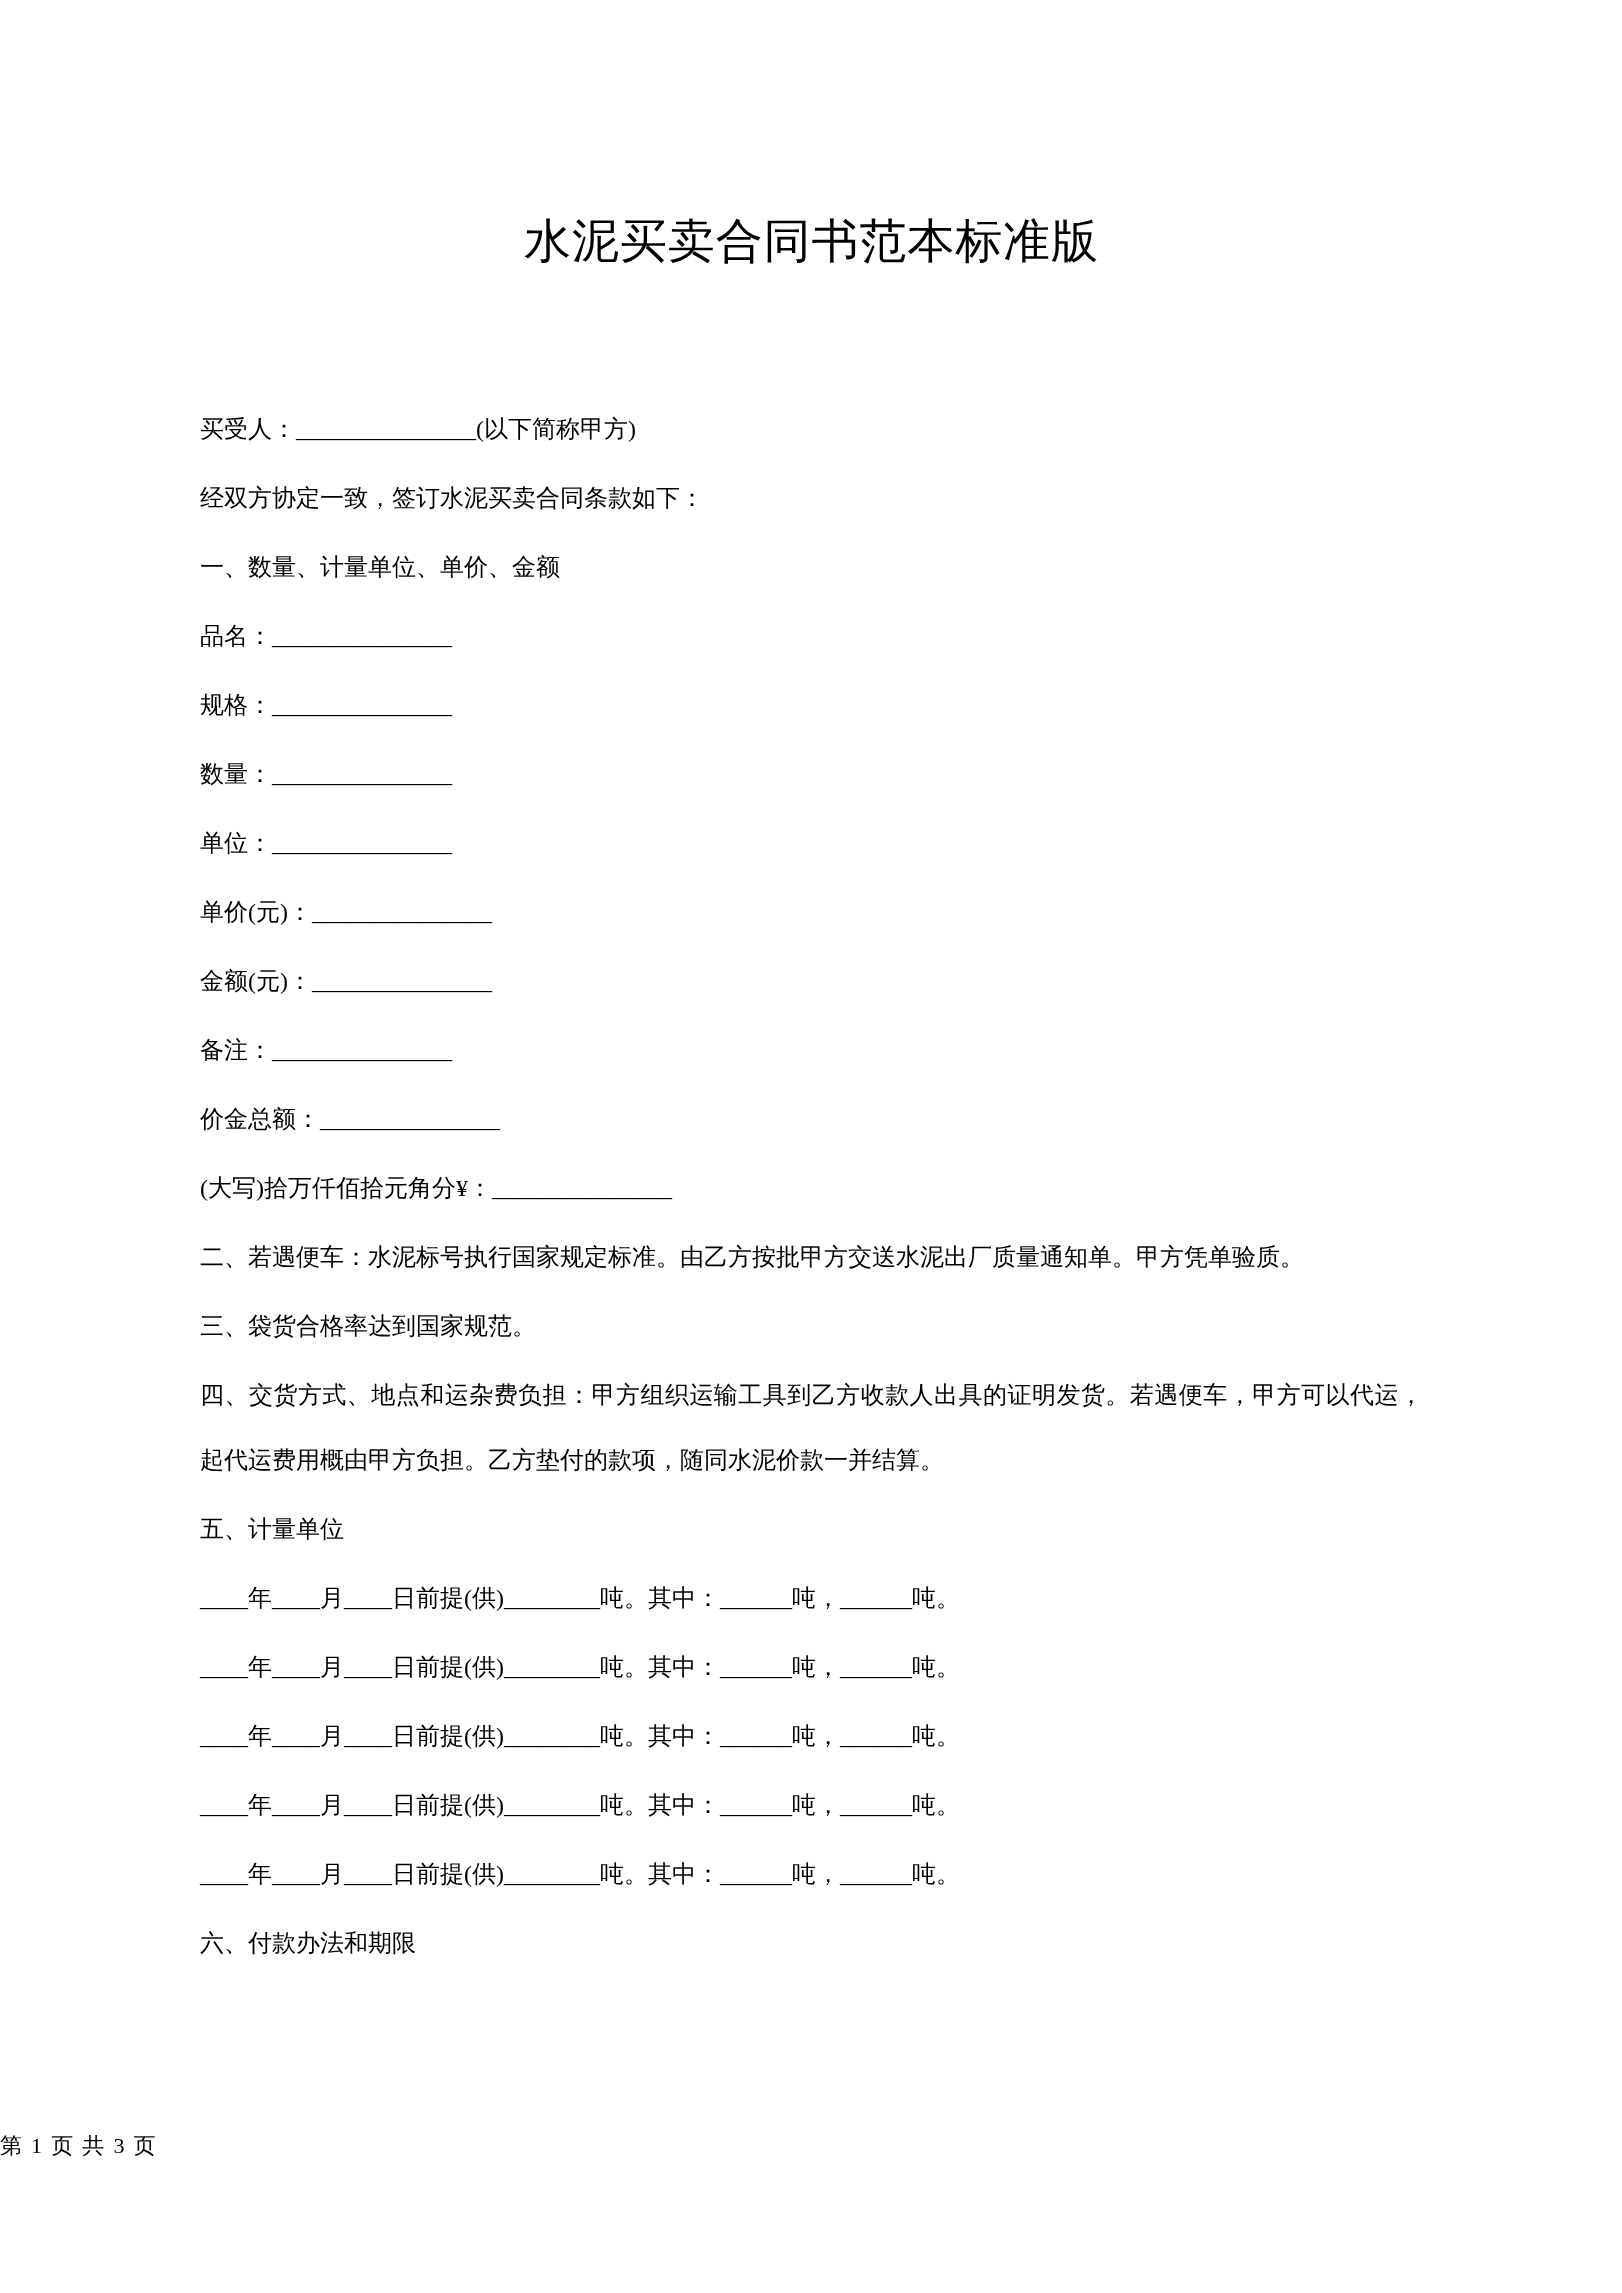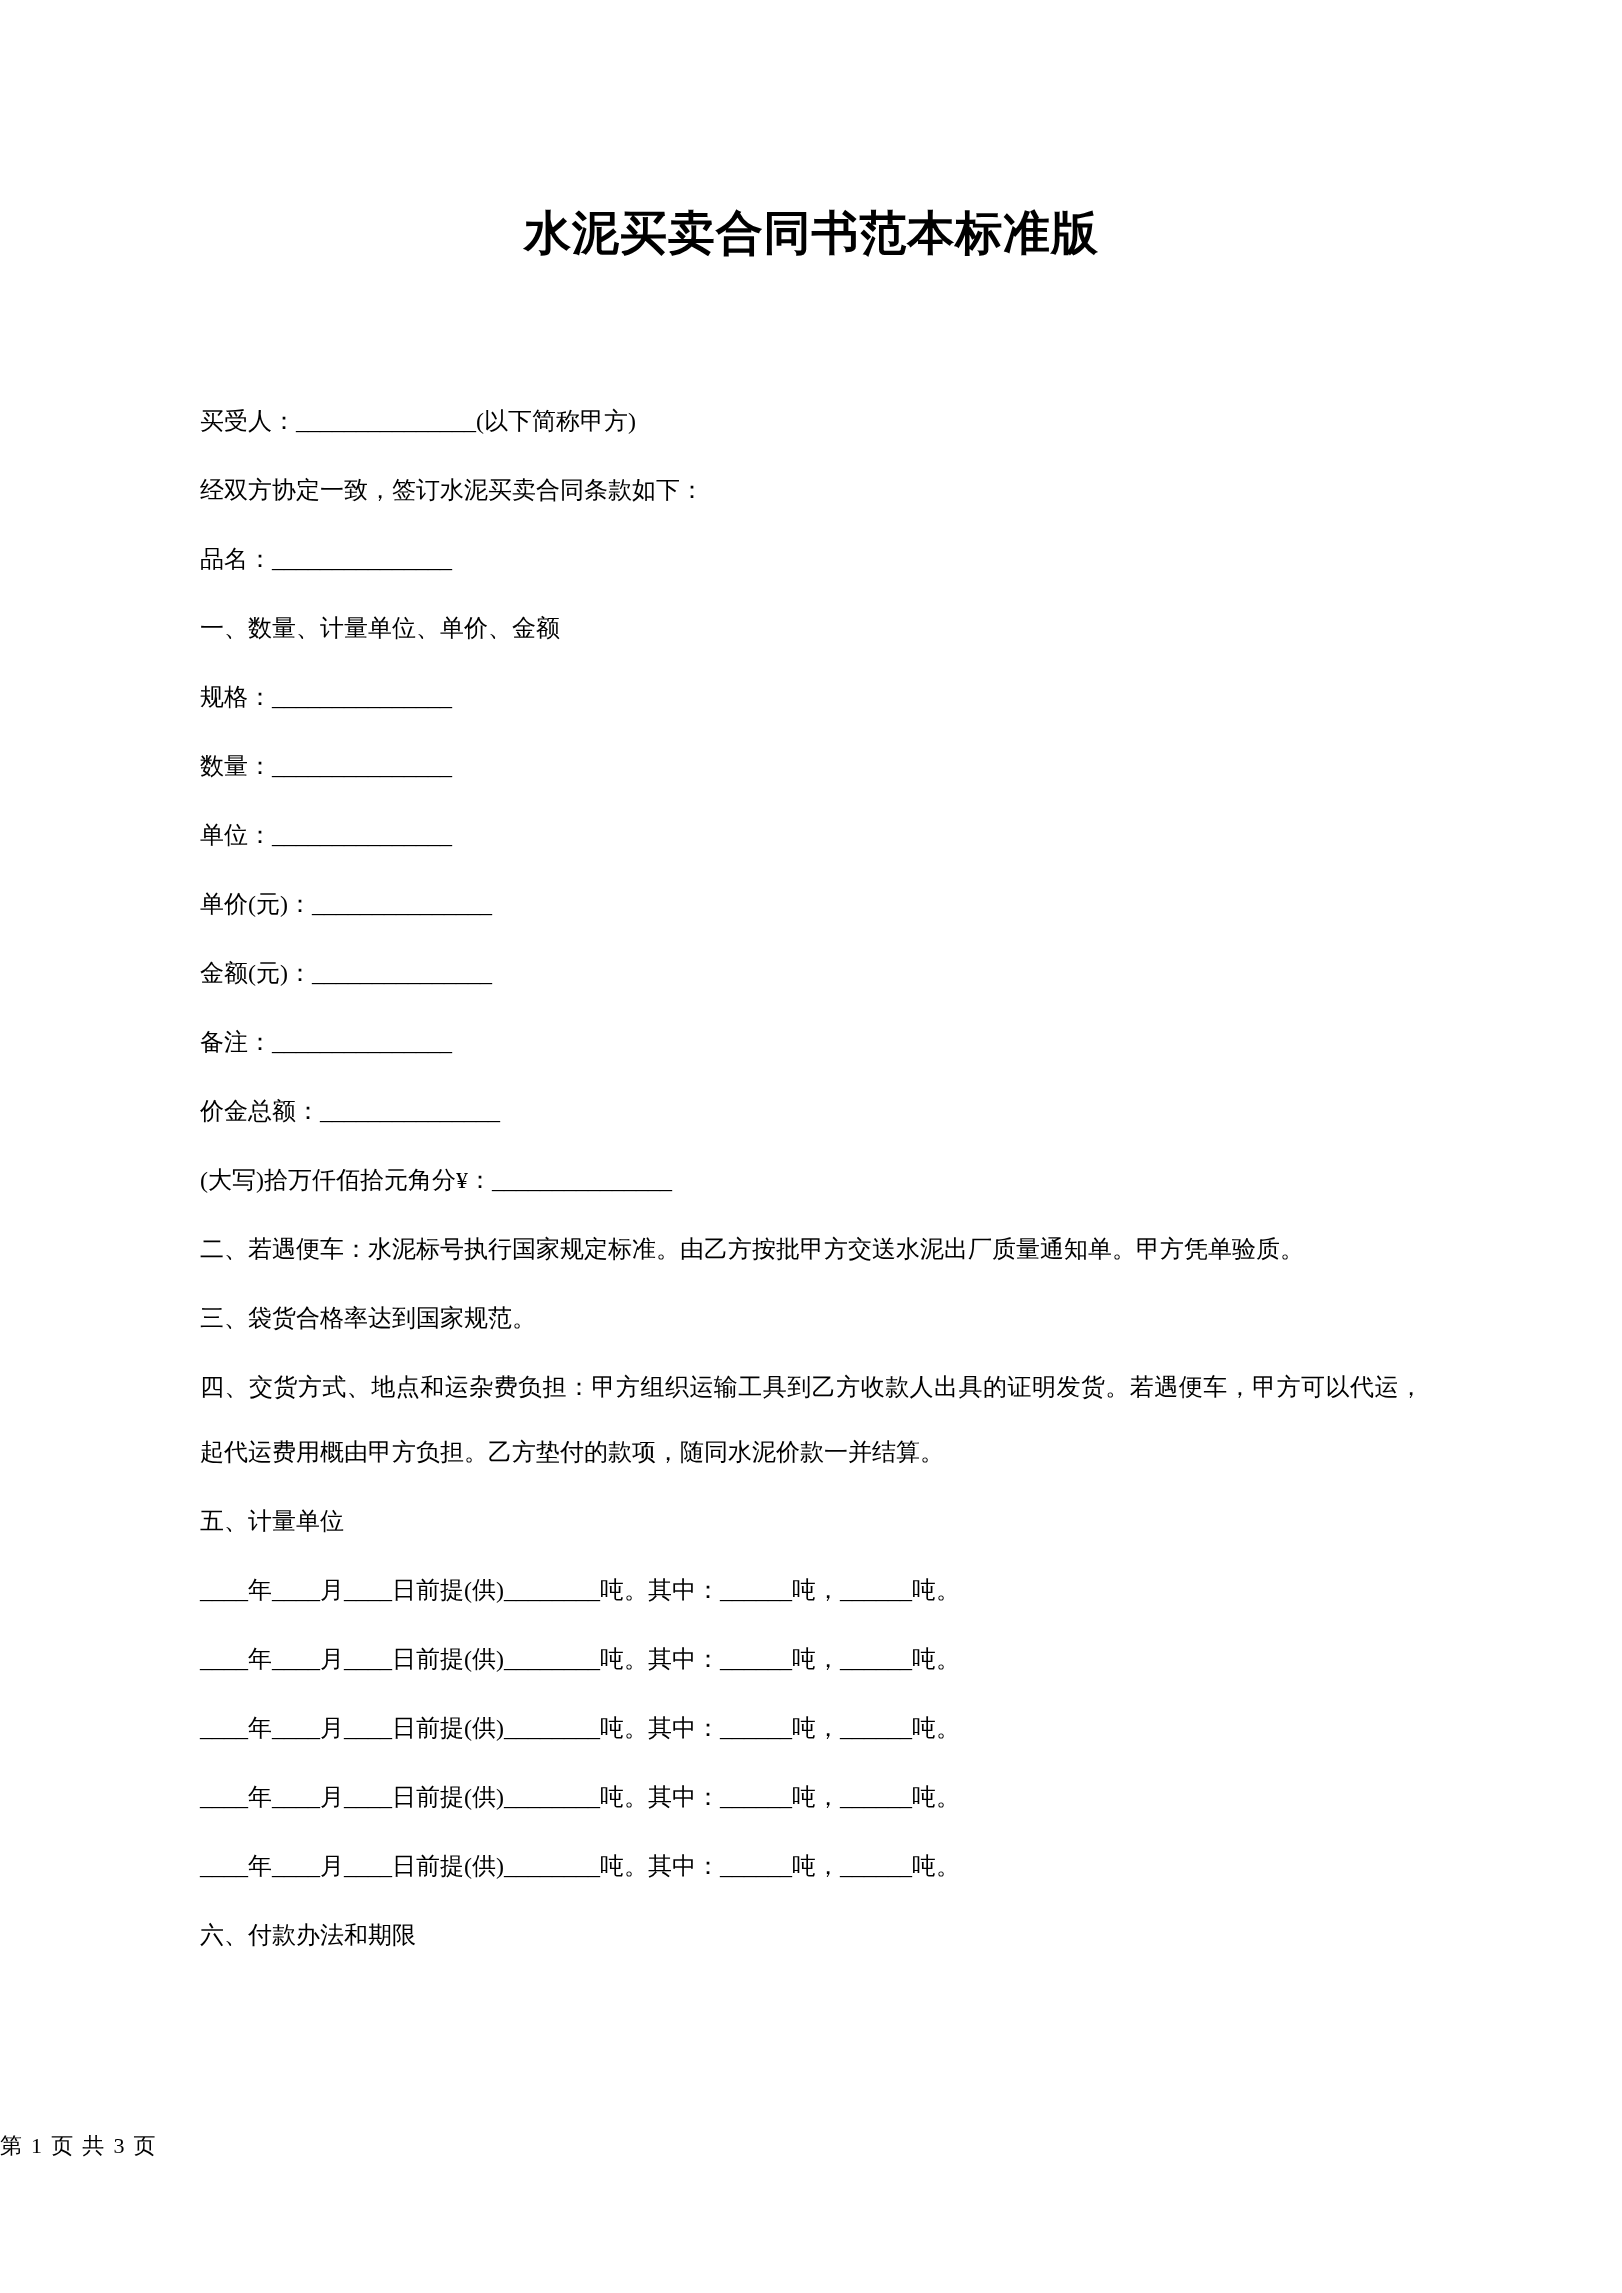--- a/index.html
+++ b/index.html
@@ -11,25 +11,25 @@
     font-family: "Liberation Serif", "DejaVu Serif", serif;
     color: #000000;
   }
   .page {
     position: absolute;
     inset: 0;
     padding: 0 196px;
     background: #ffffff;
   }
   .title {
-    margin: 0;
+    margin: 8px;
     padding-top: 202px;
     text-align: center;
     font-size: 47px;
-    font-weight: 700;
+    font-weight: 400;
     letter-spacing: 0.9px;
   }
   .content {
     margin-top: 124px;
   }
   .line {
     margin: 4px;
     font-size: 24px;
     line-height: 65px;
     text-align: justify;
@@ -47,22 +47,22 @@
 </style>
 </head>
 <body>
 
 <div class="page">
   <h1 class="title">水泥买卖合同书范本标准版</h1>
 
   <div class="content">
     <p class="line">买受人：_______________(以下简称甲方)</p>
     <p class="line">经双方协定一致，签订水泥买卖合同条款如下：</p>
+    <p class="line">一、数量、计量单位、单价、金额</p>
     <p class="line">品名：_______________</p>
-    <p class="line">一、数量、计量单位、单价、金额</p>
     <p class="line">规格：_______________</p>
     <p class="line">数量：_______________</p>
     <p class="line">单位：_______________</p>
     <p class="line">单价(元)：_______________</p>
     <p class="line">金额(元)：_______________</p>
     <p class="line">备注：_______________</p>
     <p class="line">价金总额：_______________</p>
     <p class="line">(大写)拾万仟佰拾元角分¥：_______________</p>
     <p class="line">二、若遇便车：水泥标号执行国家规定标准。由乙方按批甲方交送水泥出厂质量通知单。甲方凭单验质。</p>
     <p class="line">三、袋货合格率达到国家规范。</p>

